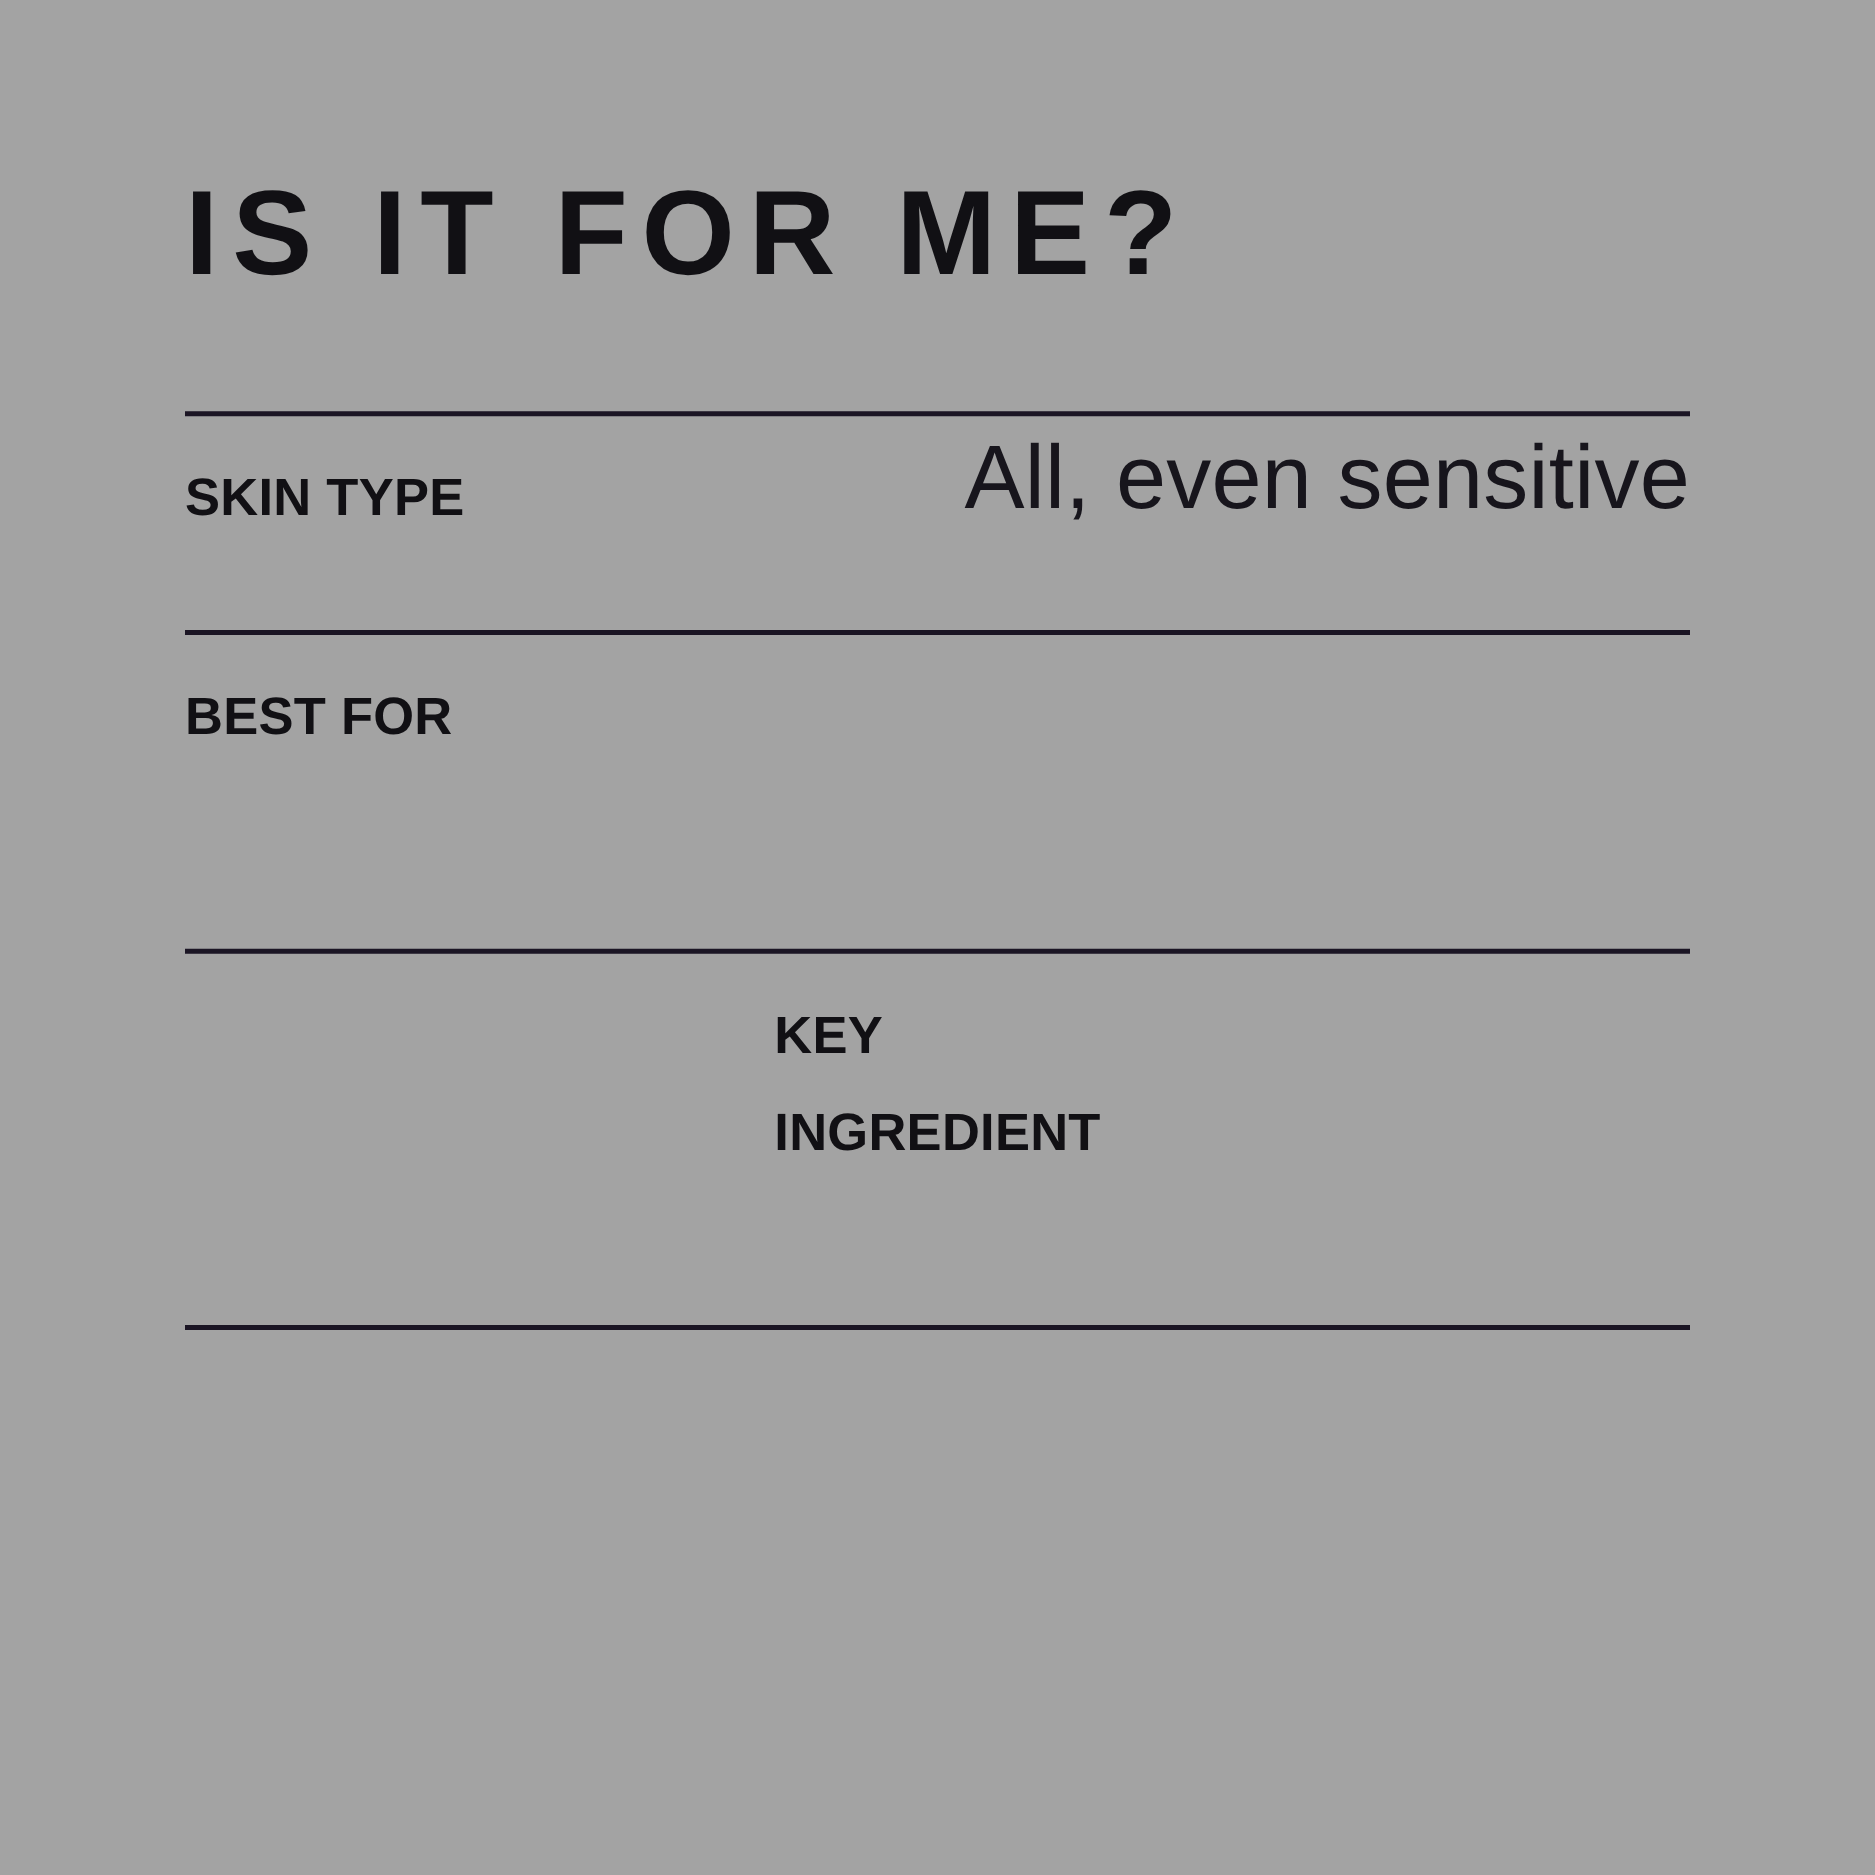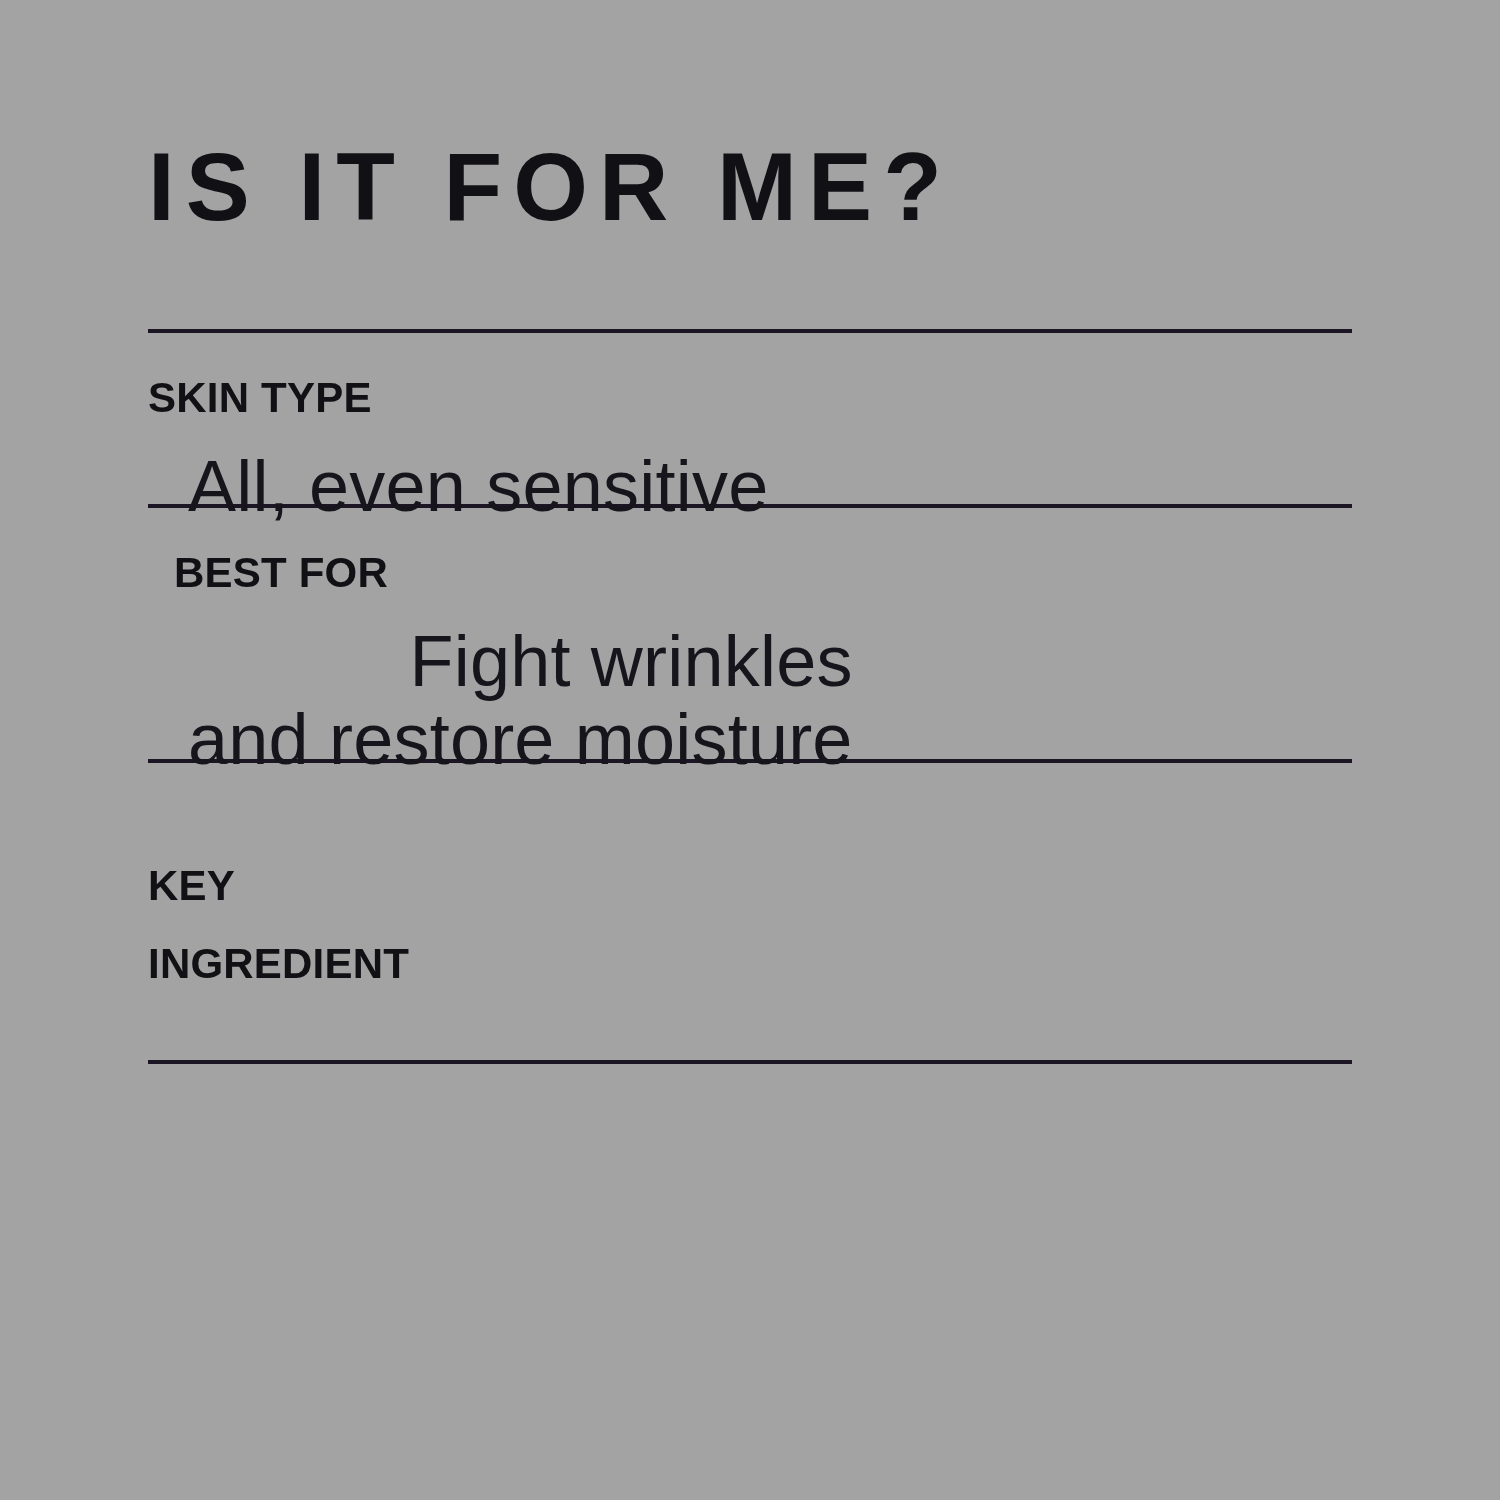--- a/index.html
+++ b/index.html
@@ -38,21 +38,21 @@
 
   .rows {
     position: absolute;
     left: 148px;
     top: 329px;
     width: 1204px;
   }
 
   .row {
     display: flex;
-    flex-direction: column;
+    flex-direction: row;
     align-items: flex-start;
     justify-content: space-between;
     border-top: 4px solid #1b1524;
     box-sizing: border-box;
   }
 
   .row-label {
     font-size: 42px;
     line-height: 78px;
     font-weight: 700;
@@ -91,23 +91,21 @@
   <div class="title" style="color: rgb(17, 16, 20);">IS IT FOR ME?</div>
 
   <div class="rows">
 
     <div class="row row-skin" style="border-top-color: rgb(27, 21, 36);">
       <div class="row-label" style="color: rgb(17, 16, 20);">SKIN TYPE</div>
       <div class="row-value">All, even sensitive</div>
     </div>
 
     <div class="row row-best" style="border-top-color: rgb(27, 21, 36);">
-      <div class="row-label" style="color: rgb(17, 16, 20); margin-left: 26px;">BEST FOR</div>
-      <div class="row-value">Fight wrinkles
-and restore moisture</div>
+      <div class="row-label" style="color: rgb(17, 16, 20);">BEST FOR</div>
     </div>
 
     <div class="row row-key" style="border-top-color: rgb(27, 21, 36);">
       <div class="row-label" style="color: rgb(17, 16, 20);">KEY
 INGREDIENT</div>
     </div>
 
     <div class="row row-app" style="border-top-color: rgb(27, 21, 36);">
     </div>
 

